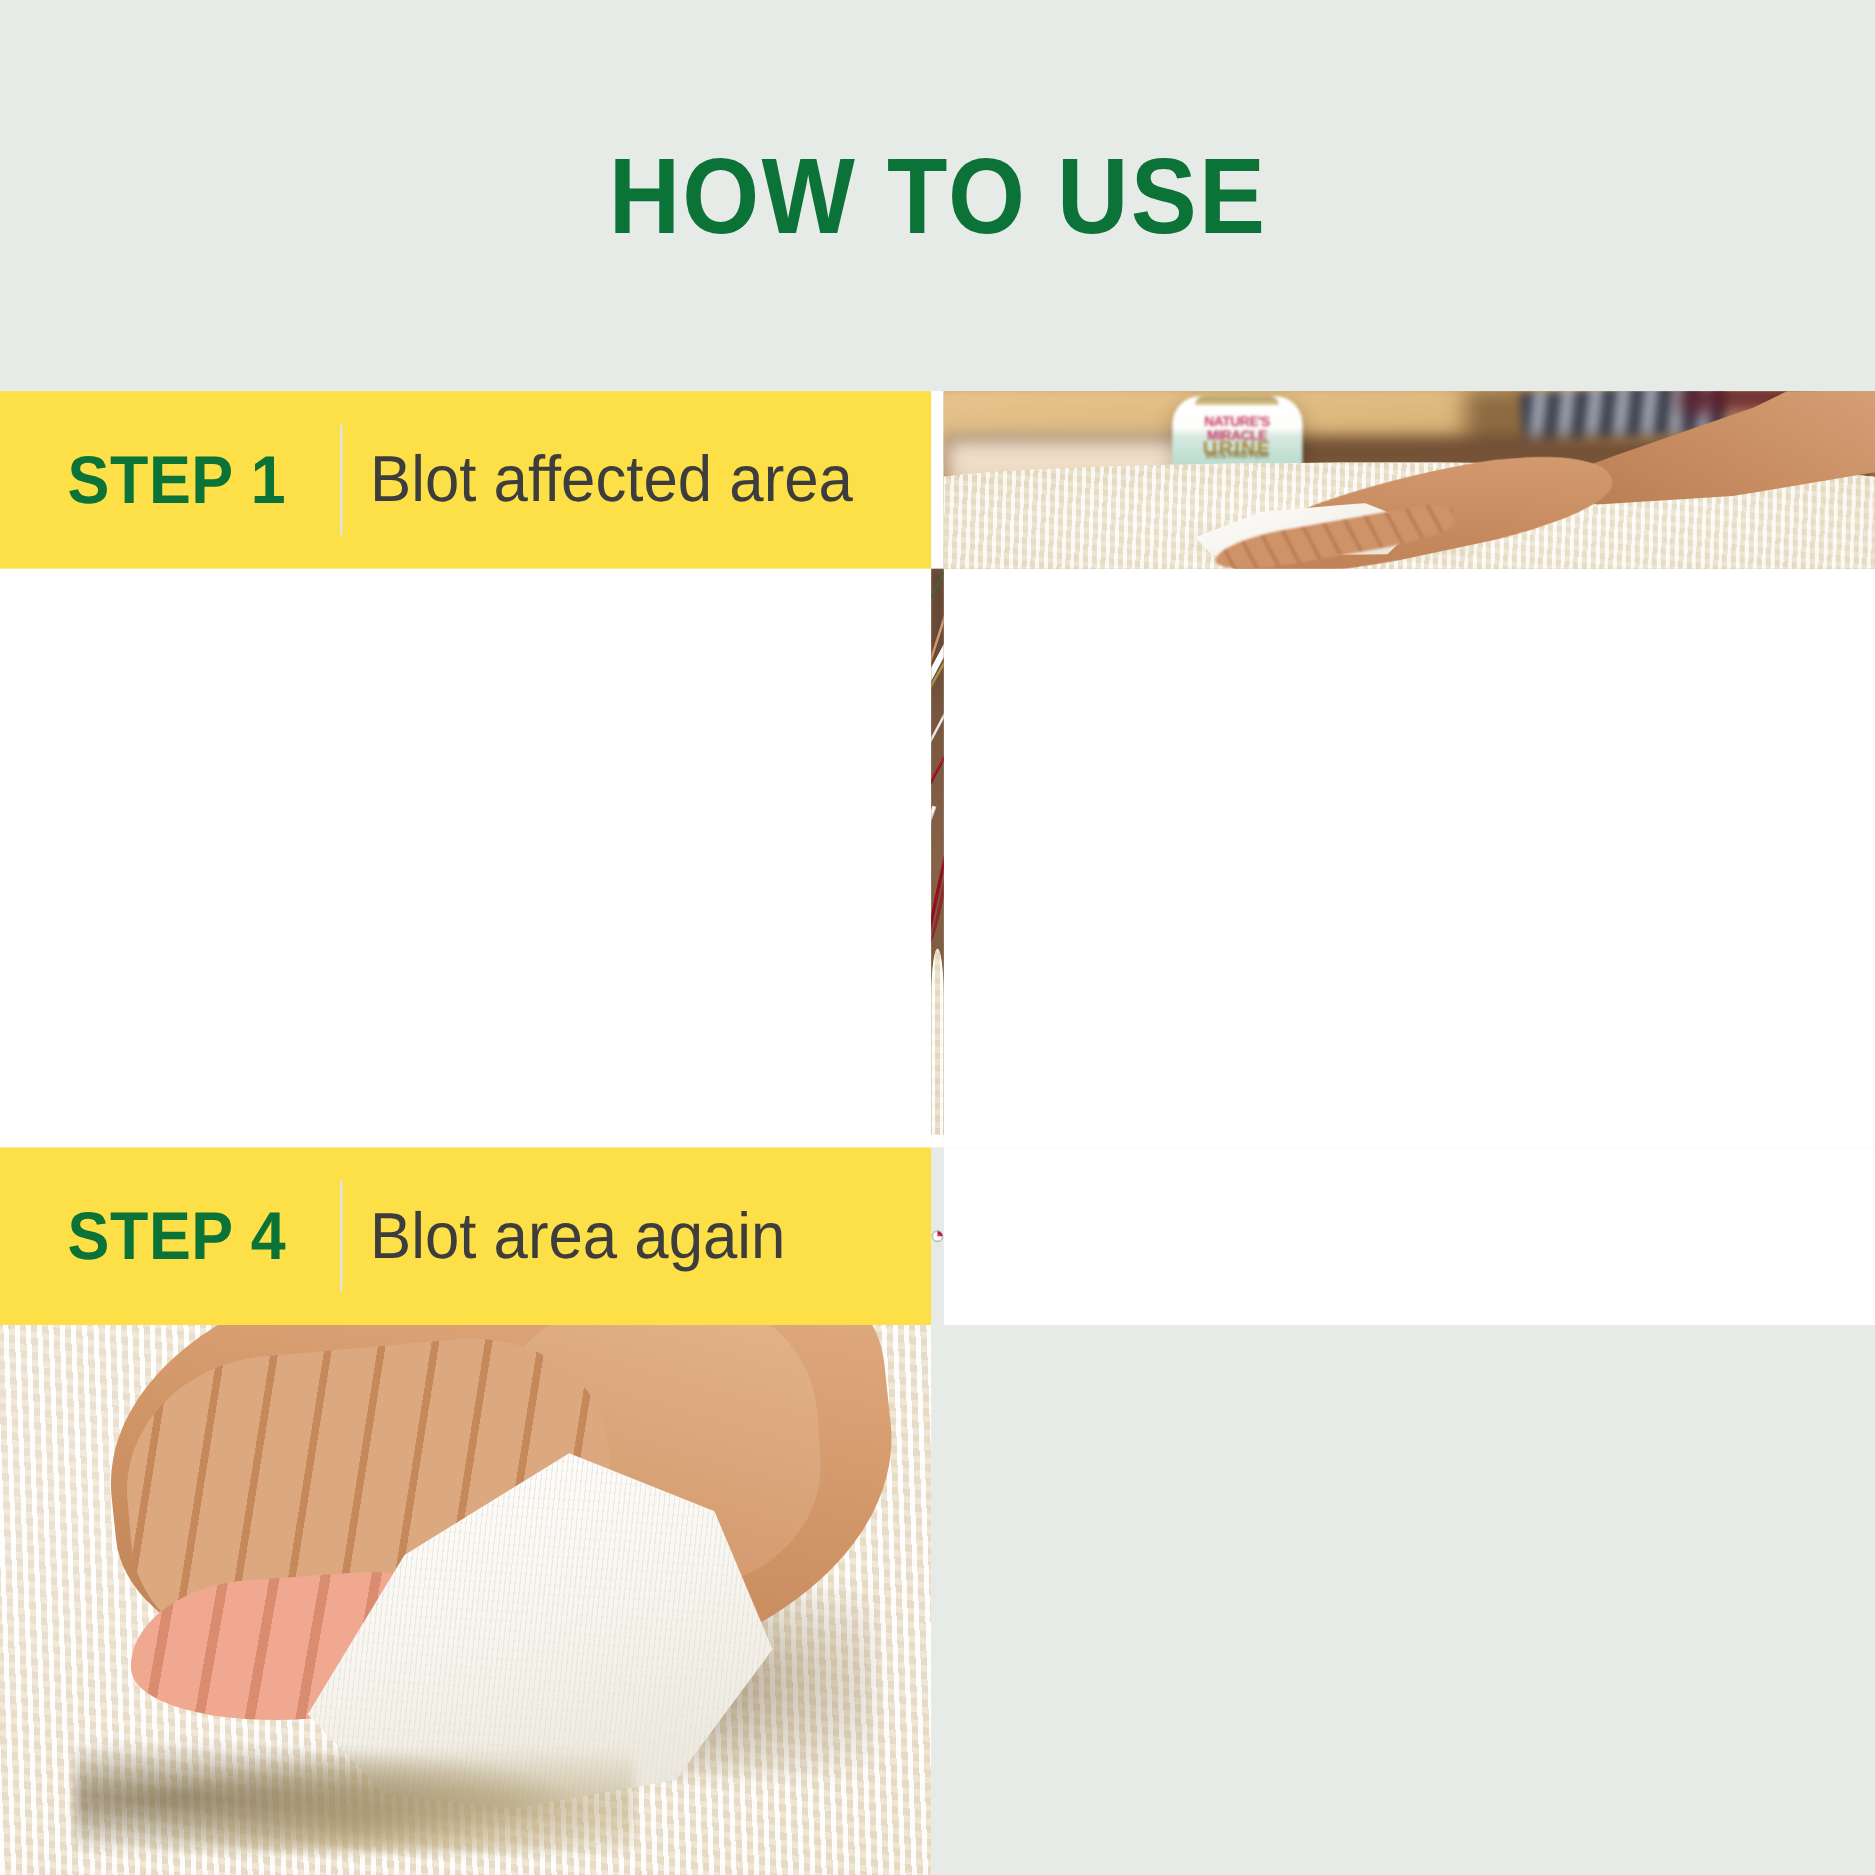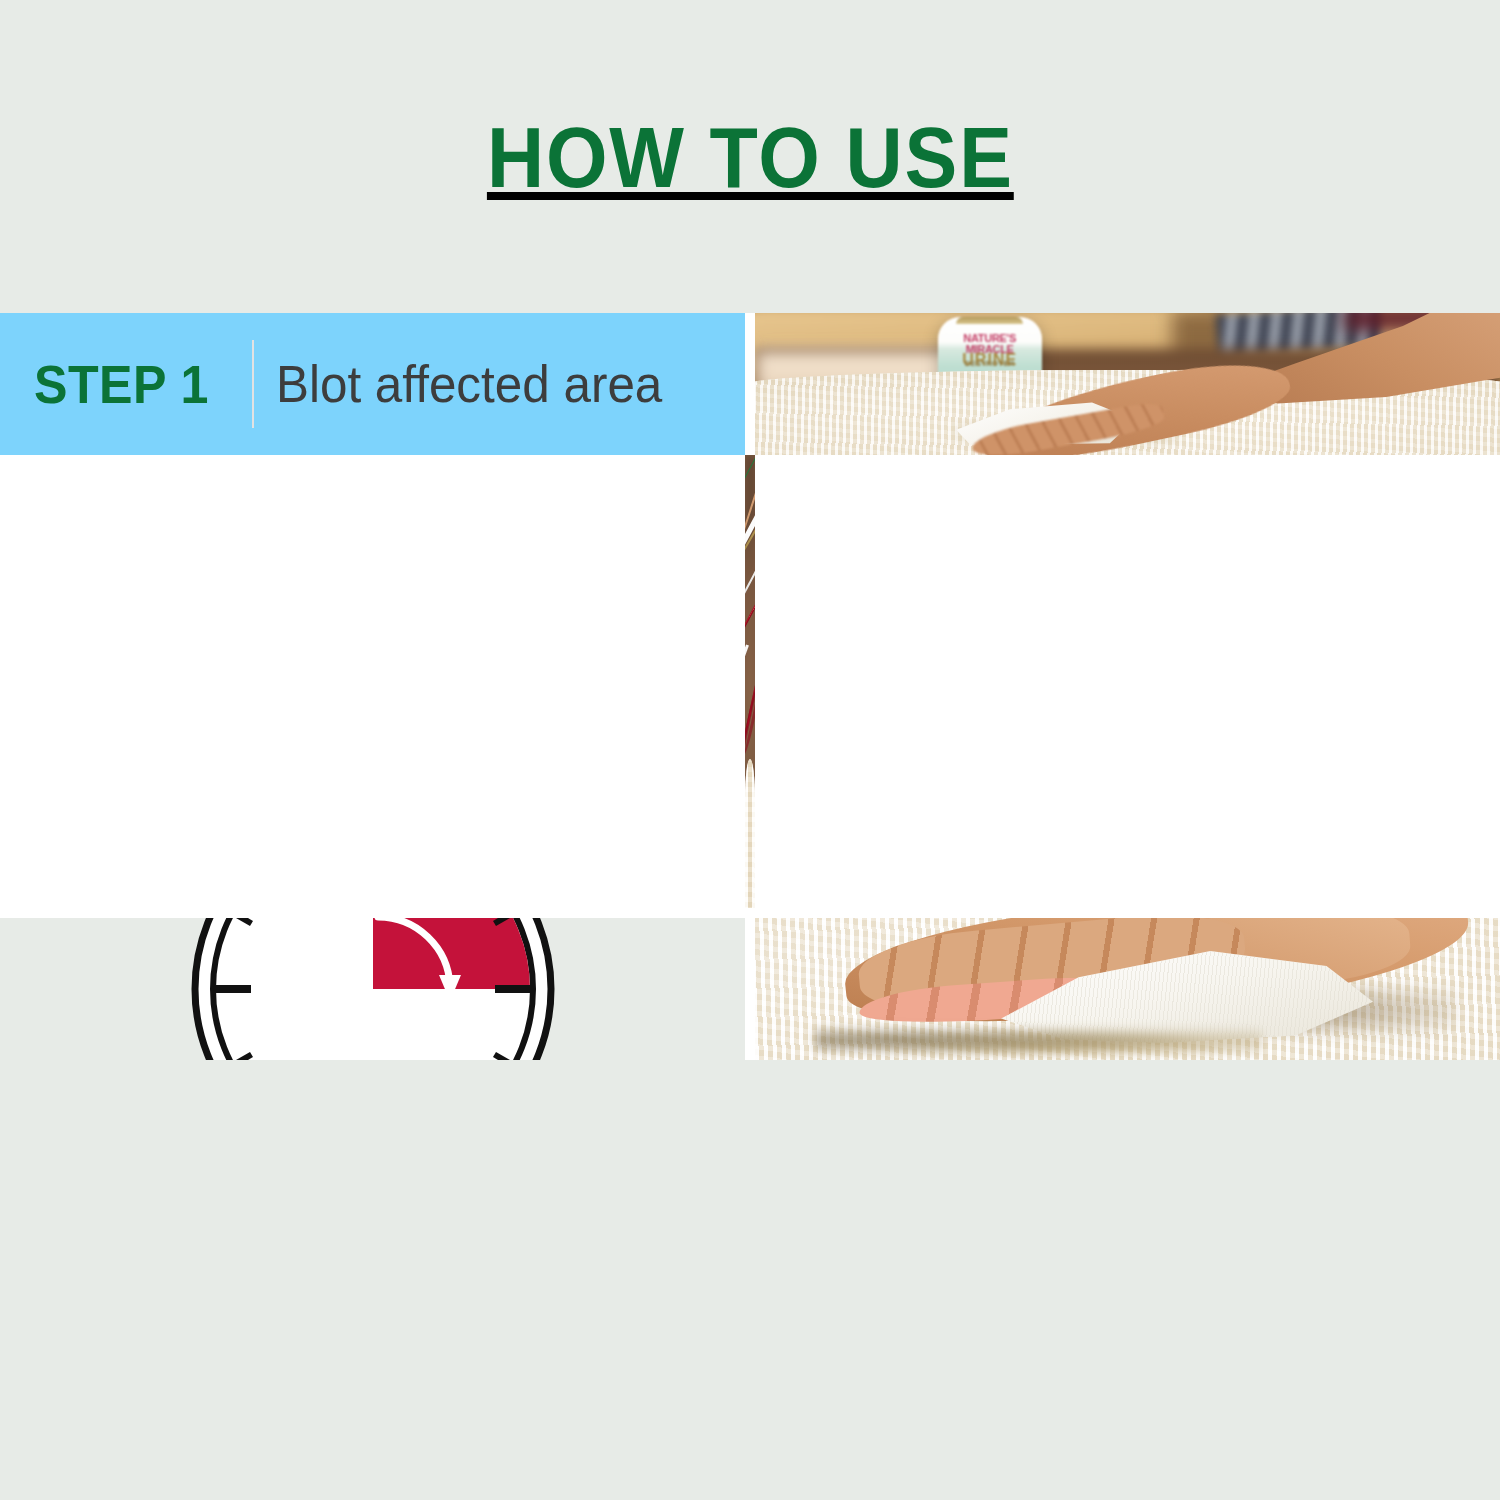--- a/index.html
+++ b/index.html
@@ -23,21 +23,20 @@
   
   .header {
     position: absolute;
     left: 0; top: 0;
     width: 1500px;
     height: 313px;
     background: #e7ebe7;
     display: flex;
     align-items: center;
     justify-content: center;
-    text-decoration: underline;
   }
   .header-title {
     color: #0b7337;
     font-family: "Liberation Sans Narrow", "Liberation Sans", sans-serif;
     font-weight: bold;
     font-size: 86px;
     letter-spacing: 2px;
     transform: scaleX(0.92);
     line-height: 1;
     text-align: center;
@@ -50,24 +49,24 @@
     left: 0;
     top: 313px;
     width: 1500px;
     height: 1187px;
     display: grid;
     grid-template-columns: 745px 10px 745px;
     grid-template-rows: 142px 453px 10px 142px 440px;
   }
 
   .cell-label {
-    background: #7dd3fc;
+    background: #fde047;
     display: flex;
     align-items: center;
-    padding-left: 34px;
+    padding-left: 54px;
     box-sizing: border-box;
   }
   .step-num {
     color: #0b7337;
     font-family: "Liberation Sans Narrow", "Liberation Sans", sans-serif;
     font-weight: bold;
     font-size: 54px;
     letter-spacing: 0.5px;
     transform: scaleX(0.93);
     transform-origin: left center;
@@ -454,20 +453,25 @@
         <div class="p2-lid-dot"></div>
       </div>
       <div class="p2-stream"></div>
     </div>
 
     <div class="gap-row"></div>
     <div class="gap-row"></div>
     <div class="gap-row"></div>
 
     <div class="gap-col"></div>
+    <div class="cell-label">
+      <div class="step-num">STEP 4</div>
+      <div class="divider-v"></div>
+      <div class="step-text">Blot area again</div>
+    </div>
 
     <div class="cell-media photo3">
       <div class="clock-wrap">
         <svg class="clock-svg" width="400" height="400" viewBox="0 0 400 400">
 
           <circle cx="200" cy="200" r="178" fill="#ffffff" stroke="#111111" stroke-width="7"></circle>
 
           <circle cx="200" cy="200" r="160" fill="#ffffff" stroke="#111111" stroke-width="6"></circle>
 
           <path d="M 200 200 L 200 43 A 157 157 0 0 1 357 200 Z" fill="#C4123A"></path>

